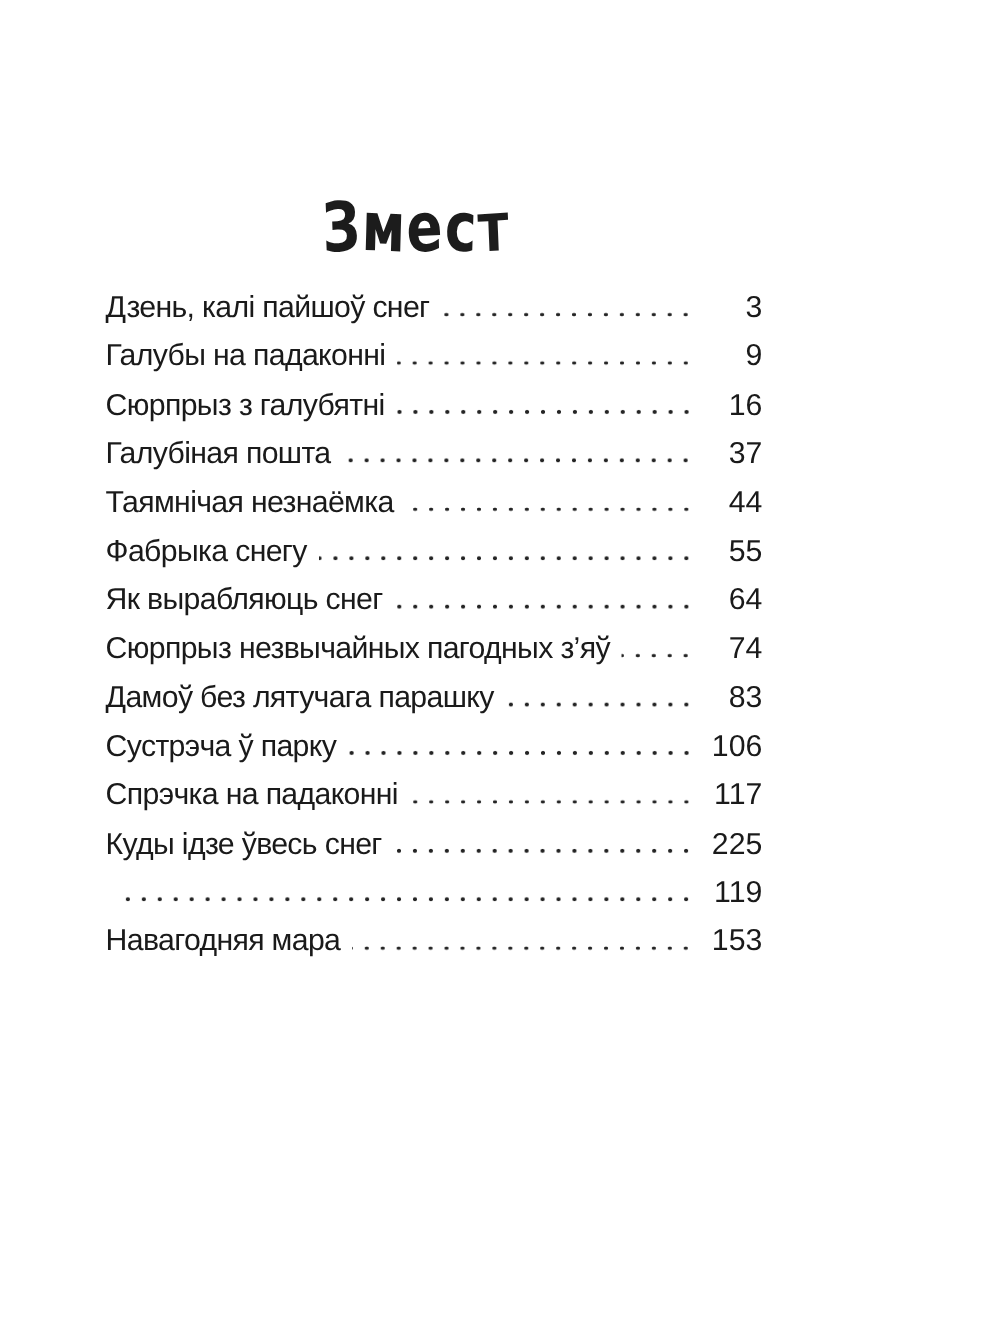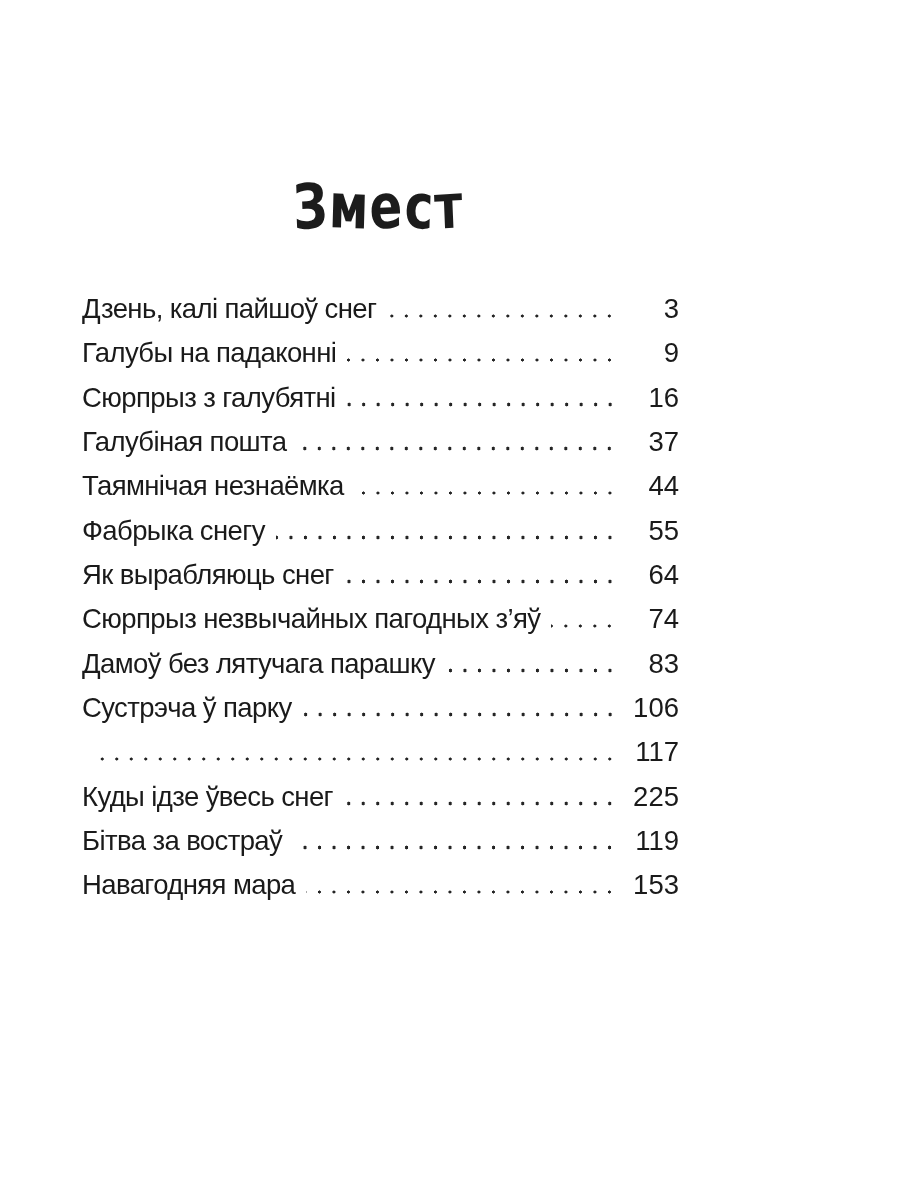--- a/index.html
+++ b/index.html
@@ -32,23 +32,22 @@
     color: #1c1c1c;
     transform: scaleX(0.78);
     transform-origin: 50% 50%;
     white-space: nowrap;
   }
   .book-title span { display: inline-block; }
   
   .toc {
     position: absolute;
     top: 257px;
-    left: 82px;
+    left: 96px;
     width: 597px;
-    margin-top: 30px;
   }
   .toc-row {
     display: flex;
     align-items: baseline;
     height: 44.33px;
     line-height: 44.33px;
     font-size: 27.5px;
     letter-spacing: -0.6px;
     white-space: nowrap;
   }
@@ -137,32 +136,32 @@
     </div>
 
 
     <div class="toc-row">
       <span class="toc-label">Сустрэча ў парку</span>
       <span class="toc-leader"></span>
       <span class="toc-page">106</span>
     </div>
 
     <div class="toc-row">
+      <span class="toc-label">Спрэчка на падаконні</span>
       <span class="toc-leader"></span>
       <span class="toc-page">117</span>
     </div>
 
     <div class="toc-row">
       <span class="toc-label">Куды ідзе ўвесь снег</span>
       <span class="toc-leader"></span>
       <span class="toc-page">225</span>
     </div>
 
     <div class="toc-row">
-      <span class="toc-label">Бітва за востраў</span>
       <span class="toc-leader"></span>
       <span class="toc-page">119</span>
     </div>
 
     <div class="toc-row">
       <span class="toc-label">Навагодняя мара</span>
       <span class="toc-leader"></span>
       <span class="toc-page">153</span>
     </div>
   </div>

